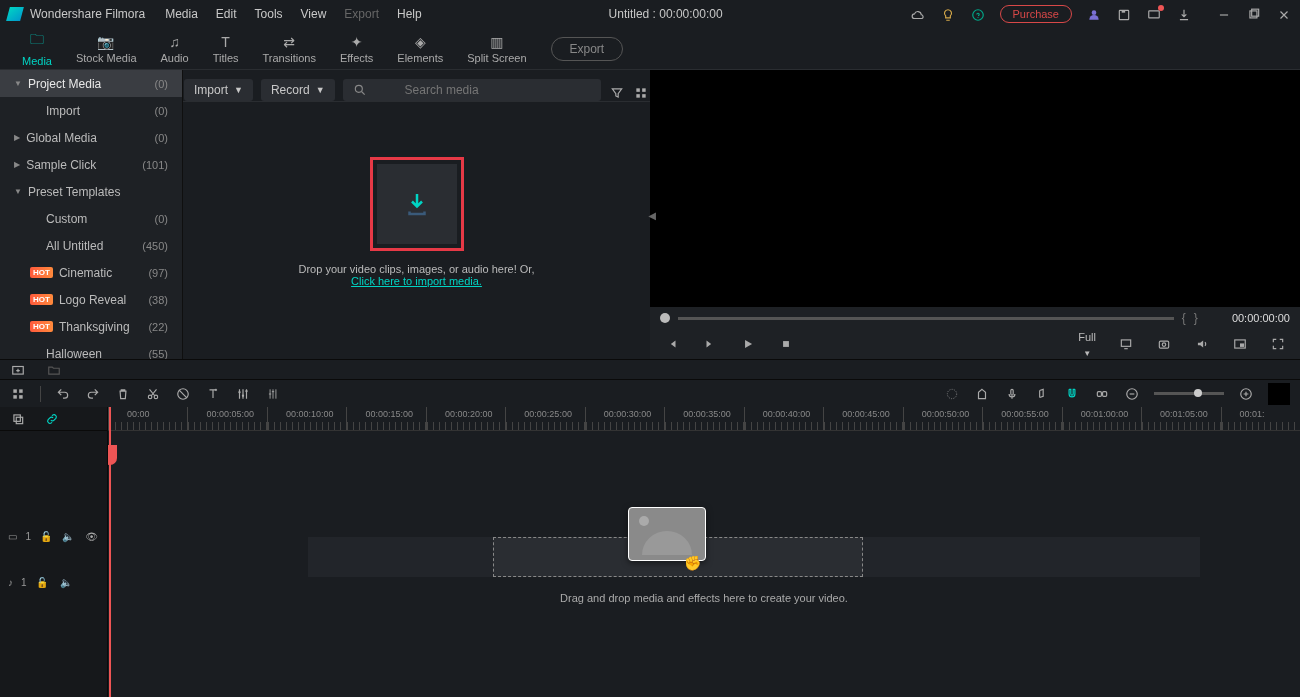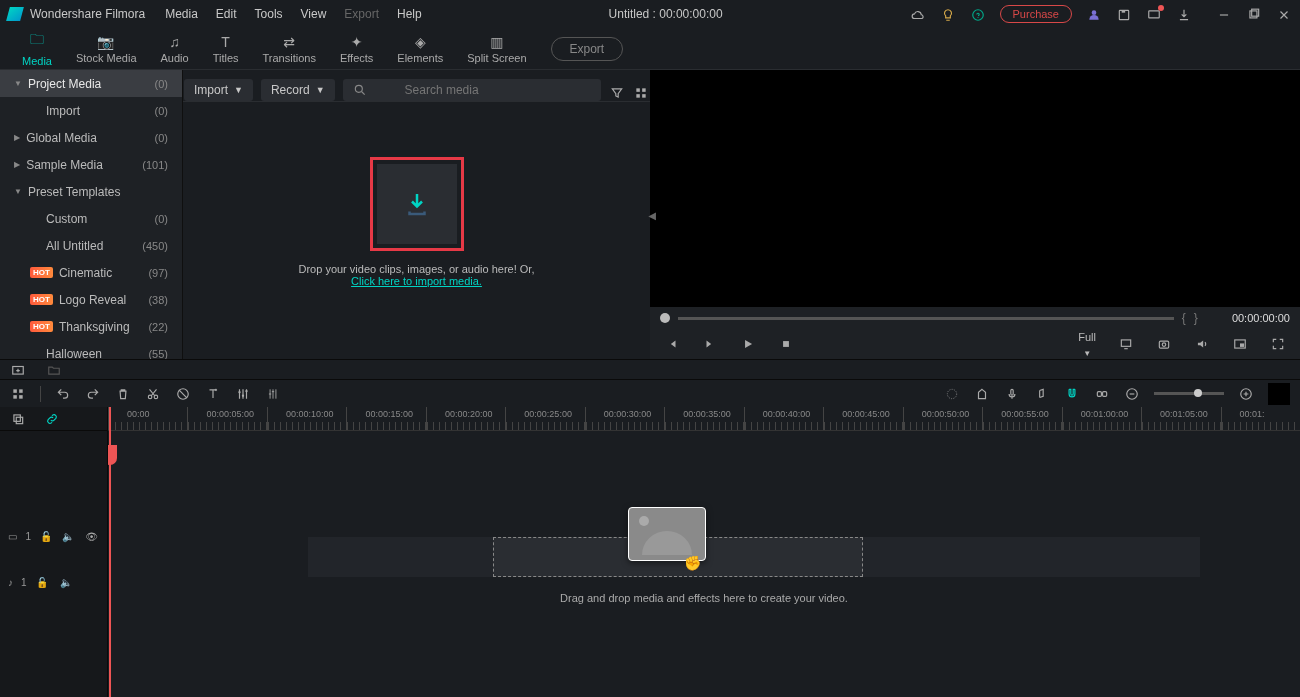--- a/index.html
+++ b/index.html
@@ -224,21 +224,21 @@
     <div class="side-item">
       <span class="lbl">
           <span class="tri">▶</span>
           <span>Global Media</span>
         </span>
       <span class="count">(0)</span>
     </div>
     <div class="side-item">
       <span class="lbl">
           <span class="tri">▶</span>
-          <span>Sample Media</span>
+          <span>Sample Click</span>
         </span>
       <span class="count">(101)</span>
     </div>
     <div class="side-item">
       <span class="lbl">
           <span class="tri">▼</span>
           <span>Preset Templates</span>
         </span>
     </div>
     <div class="side-item indent">

